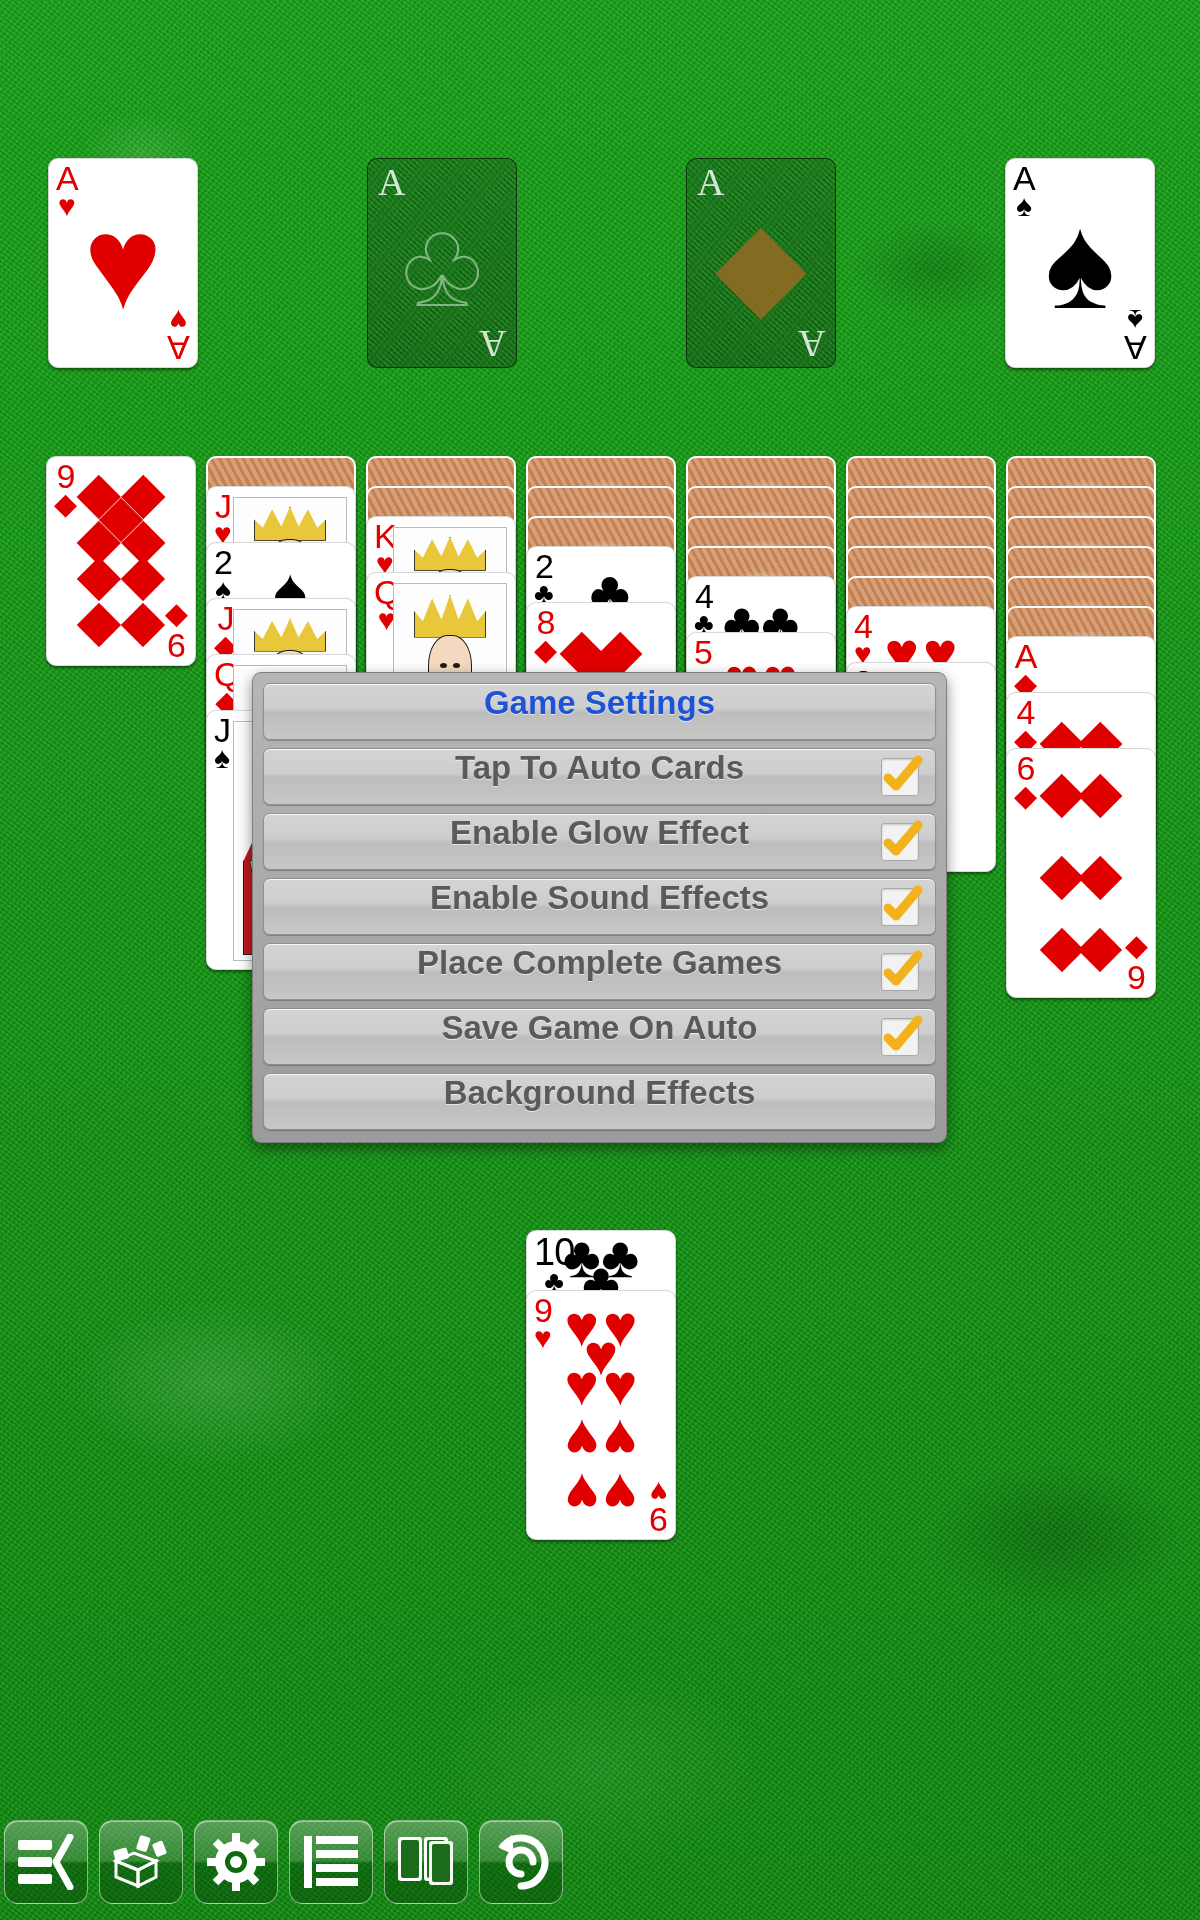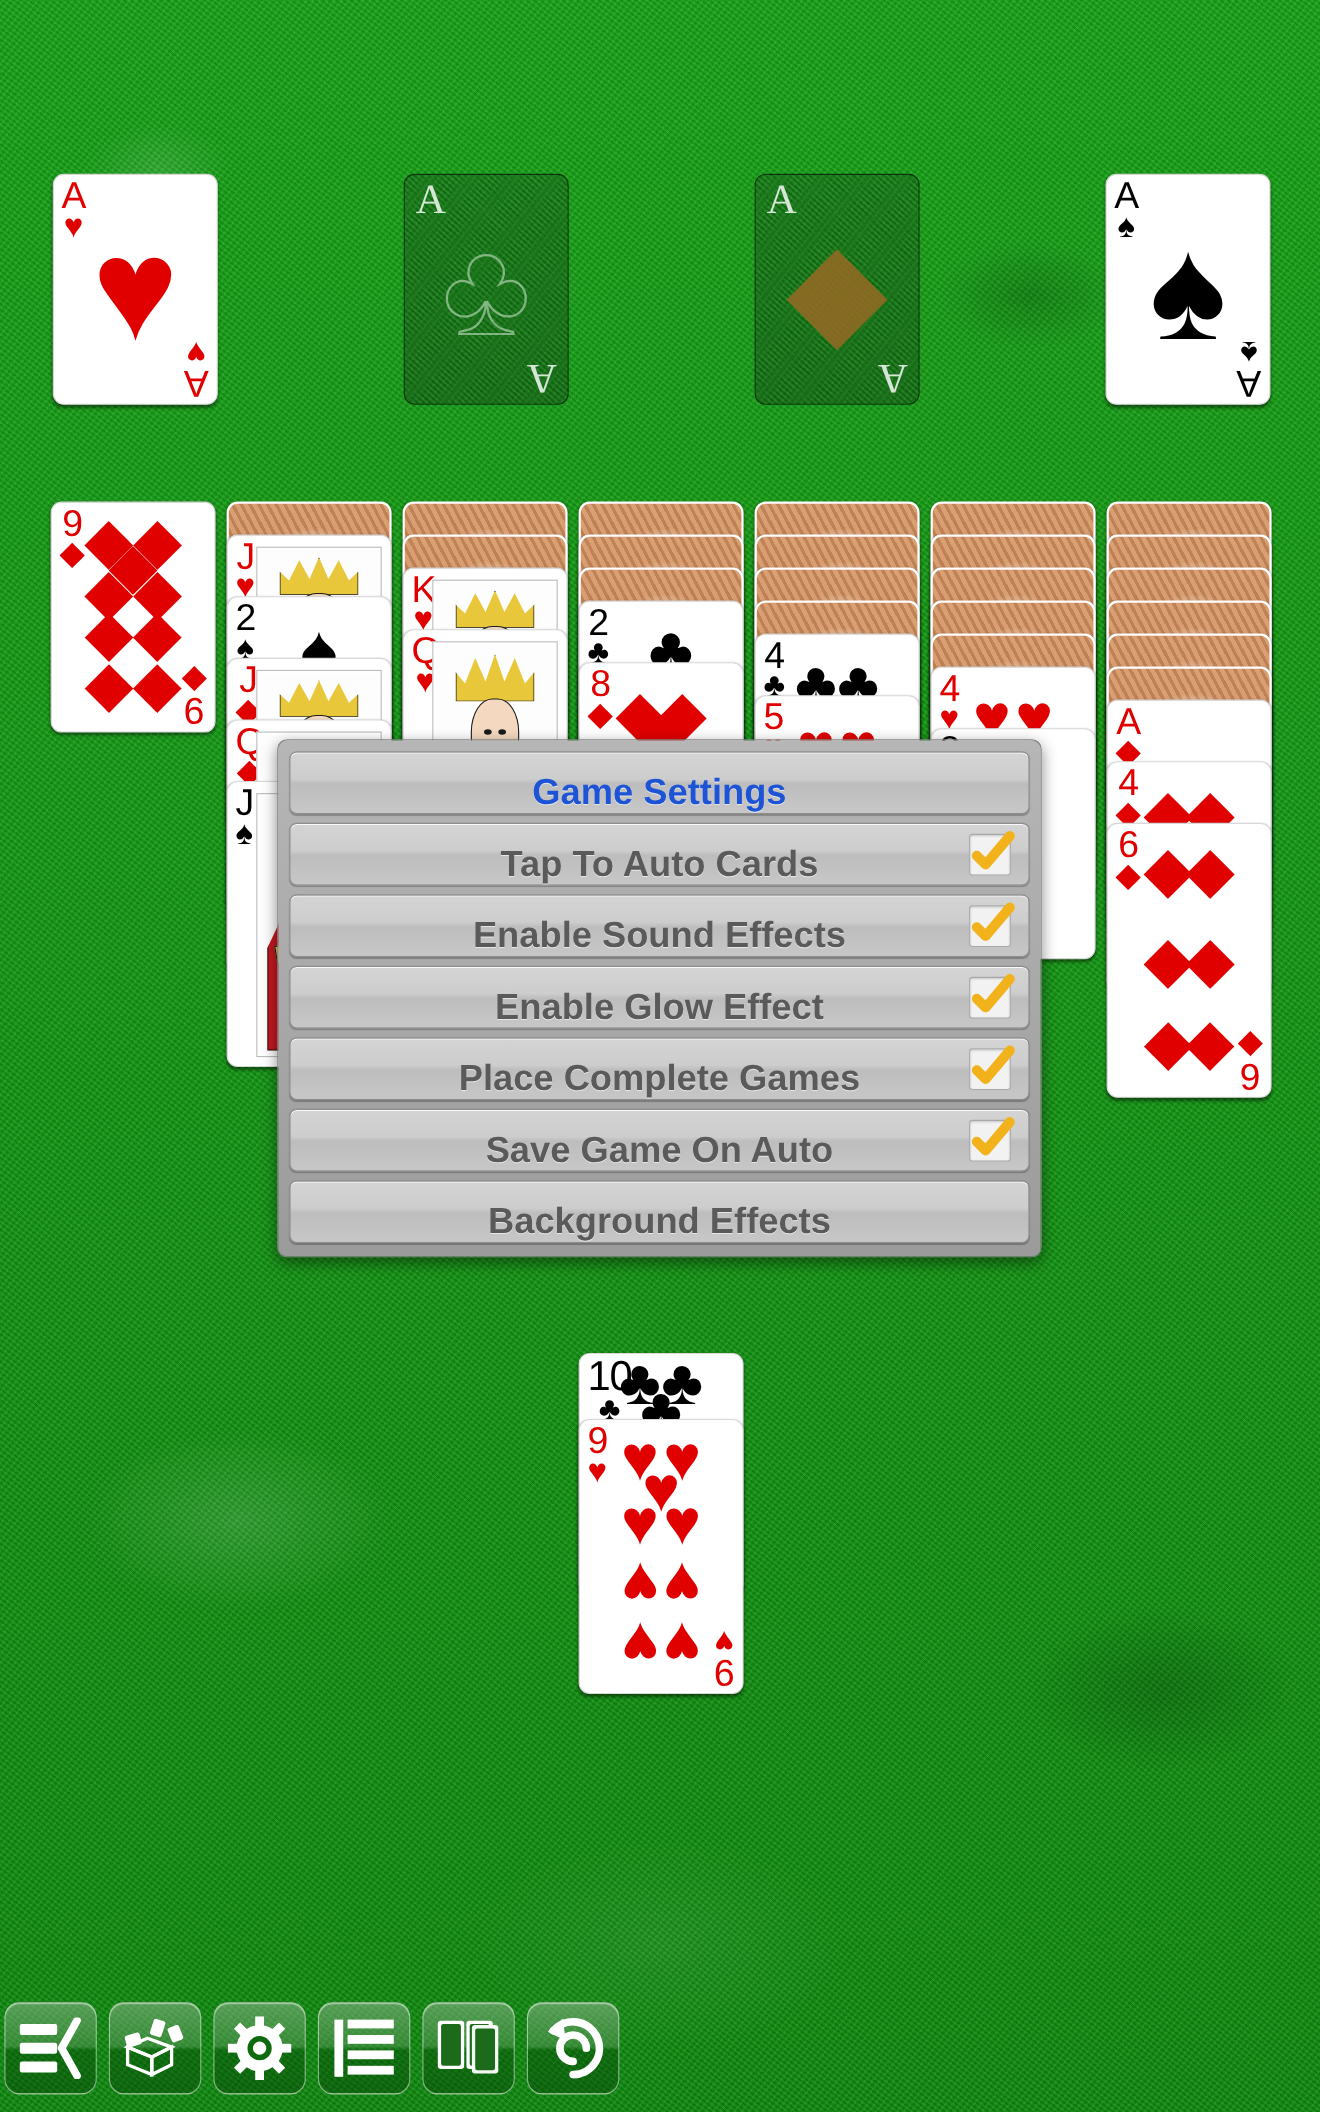--- a/index.html
+++ b/index.html
@@ -166,21 +166,21 @@
     box-shadow:0 5px 14px rgba(0,0,0,.45);
   }
   .menu-row {
     position:relative;
     height:57px;
     margin-bottom:8px;
     border-radius:7px;
     border:1px solid #8f8f8f;
     background:linear-gradient(180deg,#d4d4d4 0%,#cdcdcd 44%,#bdbdbd 52%,#c7c7c7 100%);
     box-shadow:inset 0 1px 0 rgba(255,255,255,.85), 0 1px 1px rgba(0,0,0,.25);
-    display:flex; align-items:flex-end; justify-content:center;
+    display:flex; align-items:flex-start; justify-content:center;
   }
   .menu-row:last-child { margin-bottom:0; }
   .menu-row .label {
     font-size:33px; font-weight:bold; color:#5a5a5a;
     letter-spacing:0px;
     text-shadow:0 1px 0 rgba(255,255,255,.6);
   }
   .menu-row.title .label { color:#1d54d6; }
   .menu-row .checkbox {
     position:absolute; right:16px; top:50%; transform:translateY(-50%);
@@ -596,30 +596,30 @@
   <div class="menu-row">
     <span class="label">Tap To Auto Cards</span>
     <span class="checkbox">
       <svg width="46" height="46" viewBox="0 0 46 46">
         <path d="M10 26 L18 34 L40 8" fill="none" stroke="#f2b21c" stroke-width="9" stroke-linecap="round" stroke-linejoin="round"></path>
       </svg>
     </span>
   </div>
 
   <div class="menu-row">
-    <span class="label">Enable Sound Effects</span>
+    <span class="label">Enable Glow Effect</span>
     <span class="checkbox">
       <svg width="46" height="46" viewBox="0 0 46 46">
         <path d="M10 26 L18 34 L40 8" fill="none" stroke="#f2b21c" stroke-width="9" stroke-linecap="round" stroke-linejoin="round"></path>
       </svg>
     </span>
   </div>
 
   <div class="menu-row">
-    <span class="label">Enable Glow Effect</span>
+    <span class="label">Enable Sound Effects</span>
     <span class="checkbox">
       <svg width="46" height="46" viewBox="0 0 46 46">
         <path d="M10 26 L18 34 L40 8" fill="none" stroke="#f2b21c" stroke-width="9" stroke-linecap="round" stroke-linejoin="round"></path>
       </svg>
     </span>
   </div>
 
   <div class="menu-row">
     <span class="label">Place Complete Games</span>
     <span class="checkbox">

